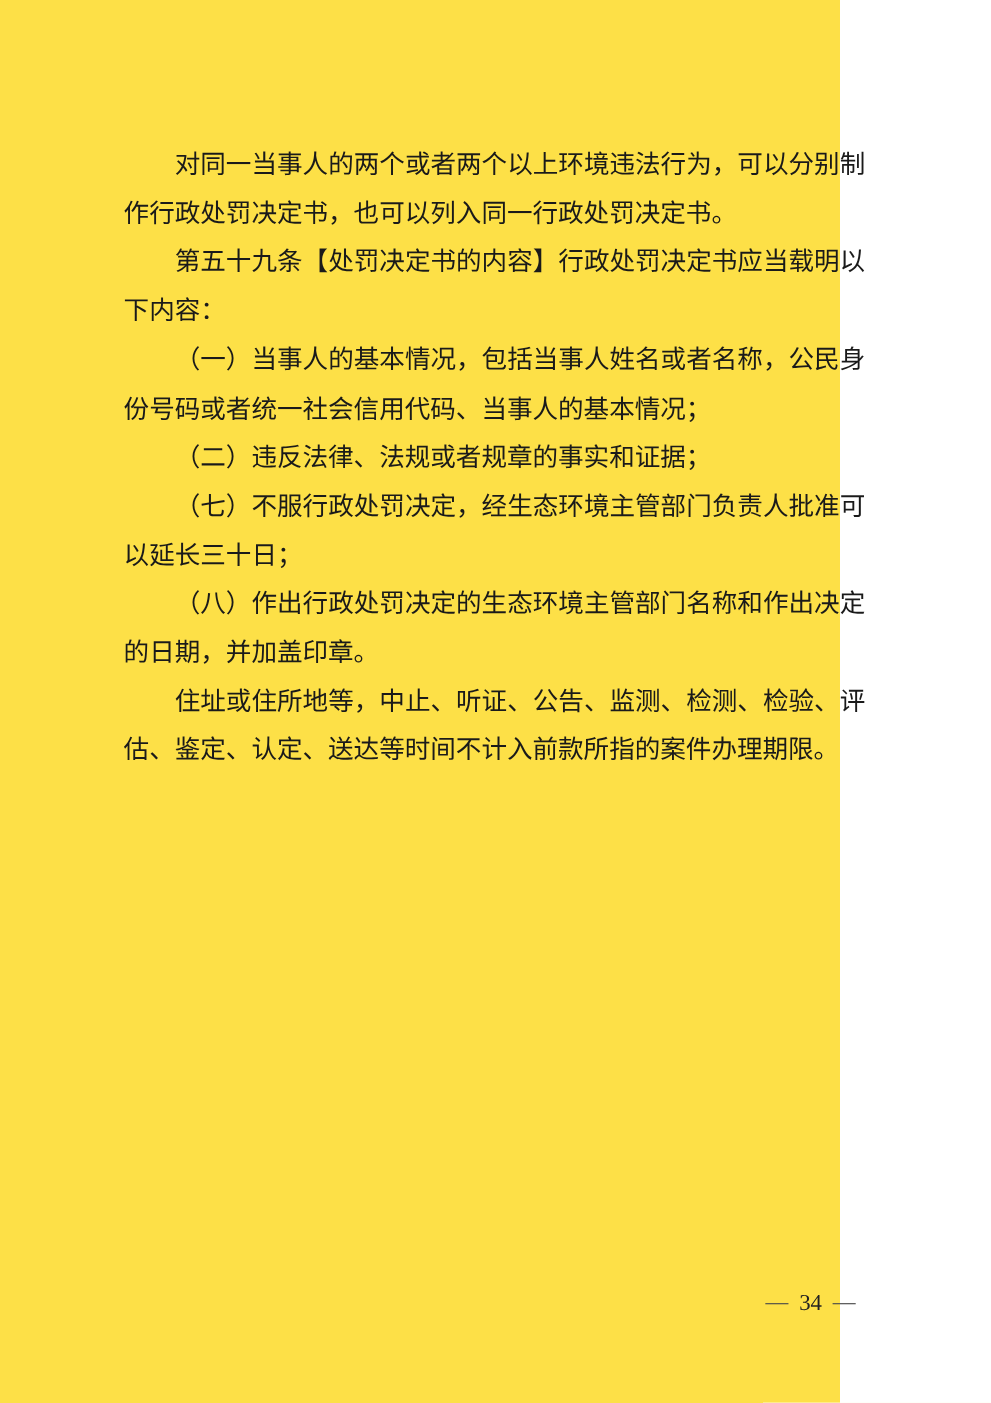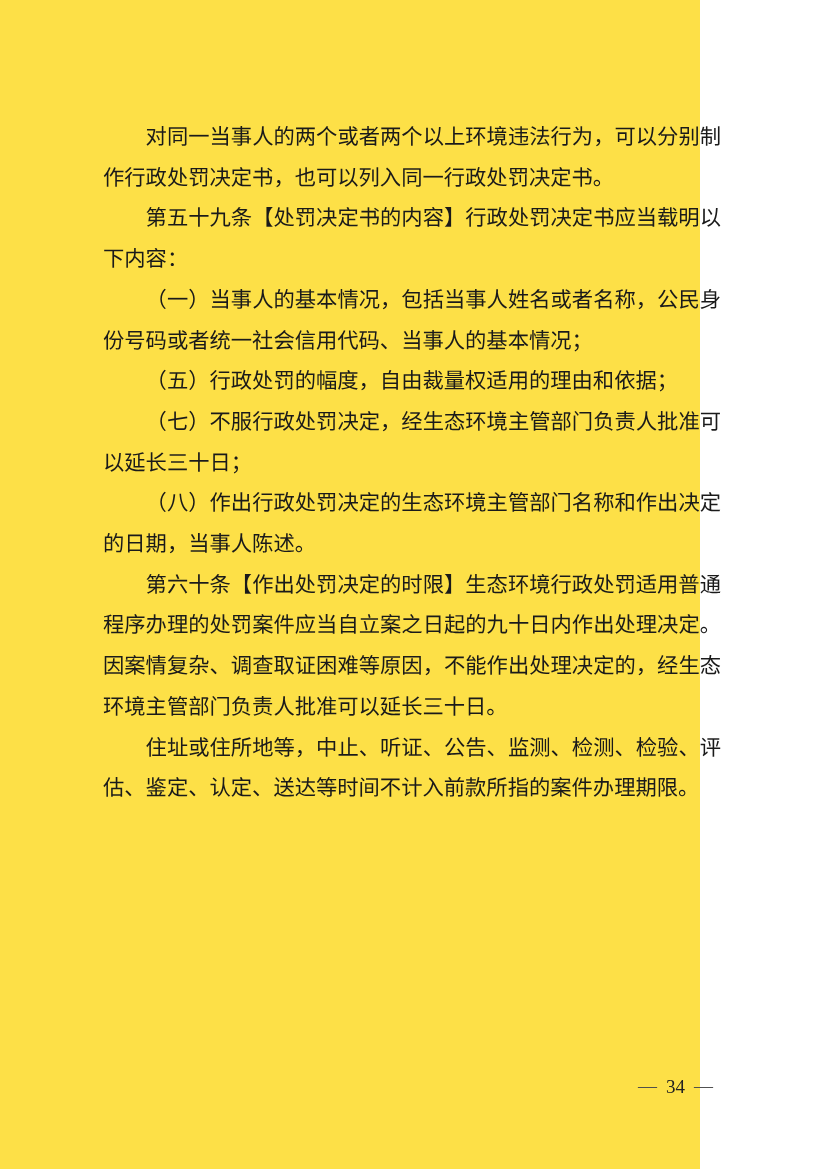--- a/index.html
+++ b/index.html
@@ -55,24 +55,23 @@
 </style>
 </head>
 <body>
 
 <div class="page">
 
   <div class="doc-body" id="doc-body">
       <p><span>对同一当事人的两个或者两个以上环境违法行为，可以分别制作行政处罚决定书，也可以列入同一行政处罚决定书。</span></p>
       <p><span class="run-bold">第五十九条</span><span>【处罚决定书的内容】行政处罚决定书应当载明以下内容：</span></p>
       <p><span>（一）当事人的基本情况，包括当事人姓名或者名称，公民身份号码或者统一社会信用代码、当事人的基本情况；</span></p>
-      <p><span>（五）行政处罚的幅度，自由裁量权适用的理由和依据；</span></p>
+      <p><span>（二）违反法律、法规或者规章的事实和证据；</span></p>
       <p><span>（七）不服行政处罚决定，经生态环境主管部门负责人批准可以延长三十日；</span></p>
-      <p><span>（八）作出行政处罚决定的生态环境主管部门名称和作出决定的日期，当事人陈述。</span></p>
-      <p><span class="run-bold">第六十条</span><span>【作出处罚决定的时限】生态环境行政处罚适用普通程序办理的处罚案件应当自立案之日起的九十日内作出处理决定。因案情复杂、调查取证困难等原因，不能作出处理决定的，经生态环境主管部门负责人批准可以延长三十日。</span></p>
+      <p><span>（八）作出行政处罚决定的生态环境主管部门名称和作出决定的日期，并加盖印章。</span></p>
       <p><span>住址或住所地等，中止、听证、公告、监测、检测、检验、评估、鉴定、认定、送达等时间不计入前款所指的案件办理期限。</span></p>
     </div>
 
   <div class="page-footer">
     <span class="footer-dash">—</span>
     <span class="footer-page-number">34</span>
     <span class="footer-dash">—</span>
   </div>
 
 </div>

